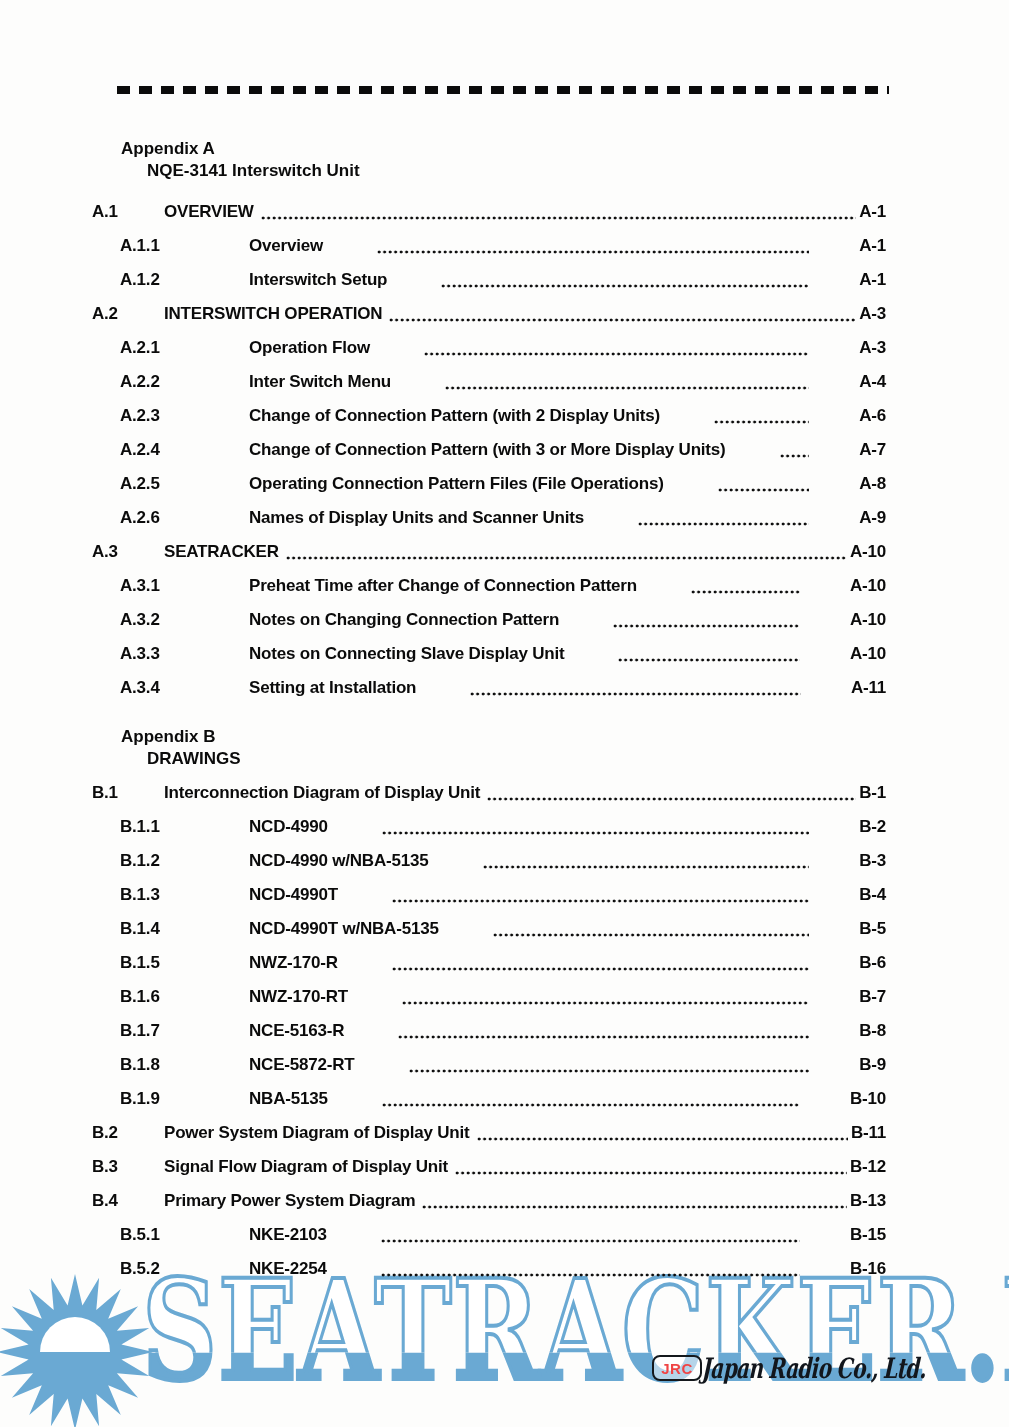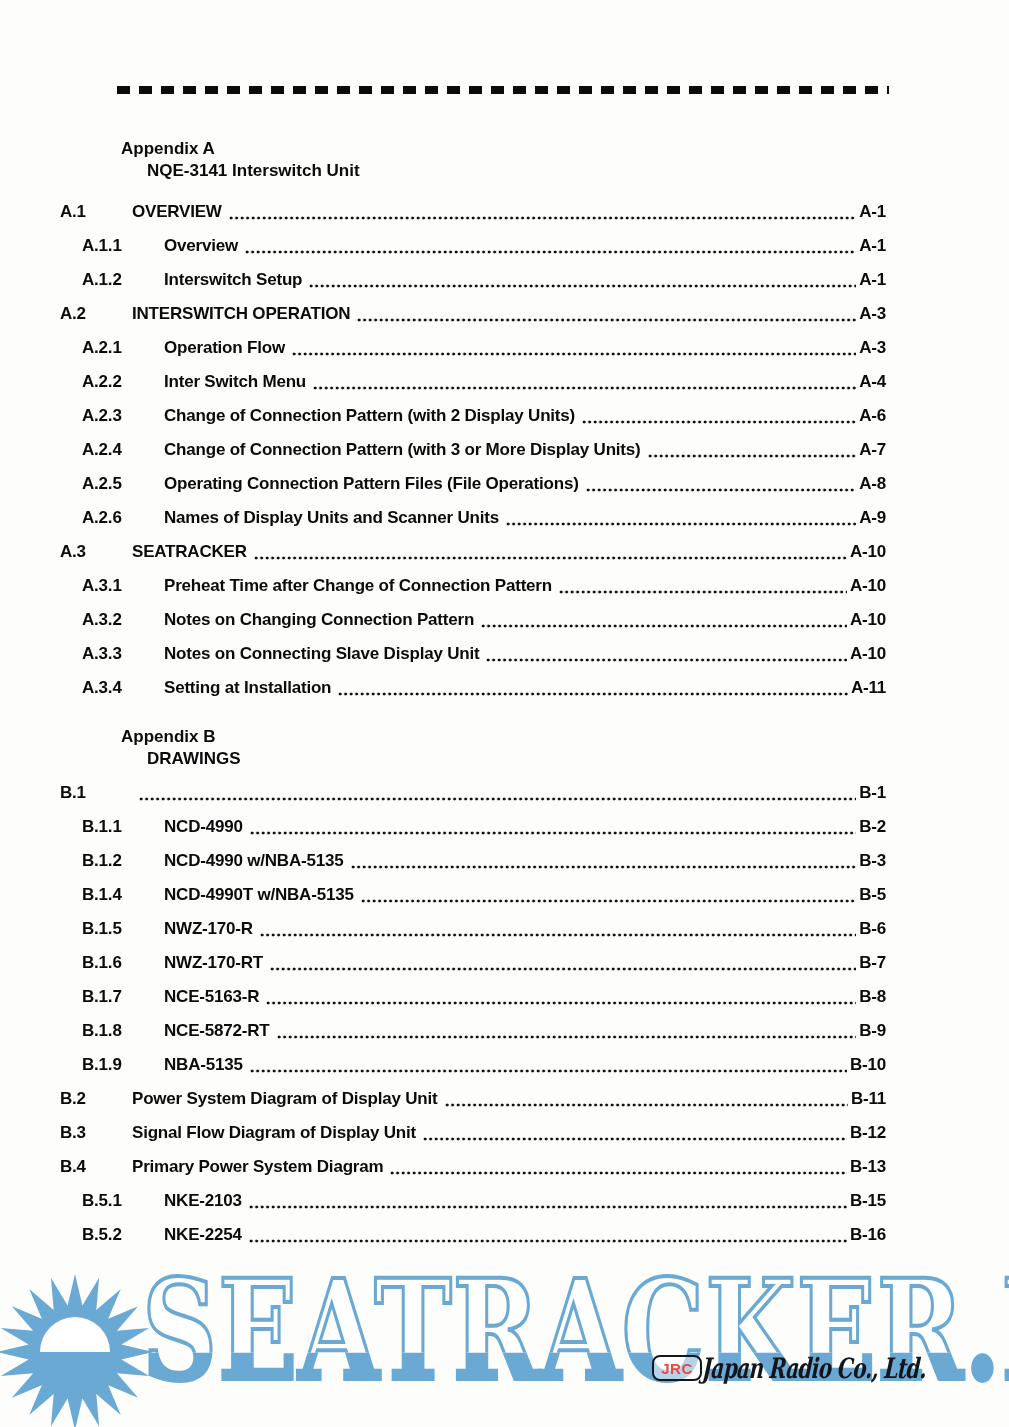--- a/index.html
+++ b/index.html
@@ -16,23 +16,23 @@
   
   .apx{position:absolute;font-size:17px;line-height:22px;z-index:2;}
   #apxA{left:121px;top:138px;}
   #apxB{left:121px;top:726px;}
   .apx .sub{margin-left:26px;}
   
   .toc{position:absolute;left:0;width:886px;z-index:2;}
   #tocA{top:195px;}
   #tocB{top:776px;}
   .row{display:flex;align-items:center;height:34px;font-size:17px;letter-spacing:-0.2px;white-space:nowrap;}
-  .row.l1{padding-left:60px;}
+  .row.l1{padding-left:92px;}
   .row.l1 .num{width:72px;}
-  .row.l2{padding-left:82px;}
+  .row.l2{padding-left:120px;gap:47px;}
   .row.l2 .num{width:82px;}
   .num,.title,.pg{flex:0 0 auto;}
   .dots{
     flex:1 1 0;min-width:8px;height:4px;align-self:flex-end;margin:0 3px 9px 7px;
     background-image:radial-gradient(circle at 2px 2px,#0b0b0b 1.25px,transparent 1.7px);
     background-size:5.5px 4px;background-repeat:repeat-x;background-position:0 0;
   }
   
   #wm{position:absolute;left:142px;top:1260px;width:872px;height:140px;z-index:1;}
   .wm-layer{
@@ -179,38 +179,45 @@
 </div>
 
   <div class="apx" id="apxB">
     <div>Appendix B</div>
     <div class="sub">DRAWINGS</div>
   </div>
 
   <div class="toc" id="tocB">
   <div class="row l1">
     <span class="num">B.1</span>
+    <span class="title">Interconnection Diagram of Display Unit</span>
     <span class="dots"></span>
     <span class="pg">B-1</span>
   </div>
 
   <div class="row l2">
     <span class="num">B.1.1</span>
     <span class="title">NCD-4990</span>
     <span class="dots"></span>
     <span class="pg">B-2</span>
   </div>
 
   <div class="row l2">
     <span class="num">B.1.2</span>
     <span class="title">NCD-4990 w/NBA-5135</span>
     <span class="dots"></span>
     <span class="pg">B-3</span>
   </div>
 
+  <div class="row l2">
+    <span class="num">B.1.3</span>
+    <span class="title">NCD-4990T</span>
+    <span class="dots"></span>
+    <span class="pg">B-4</span>
+  </div>
 
   <div class="row l2">
     <span class="num">B.1.4</span>
     <span class="title">NCD-4990T w/NBA-5135</span>
     <span class="dots"></span>
     <span class="pg">B-5</span>
   </div>
 
   <div class="row l2">
     <span class="num">B.1.5</span>

